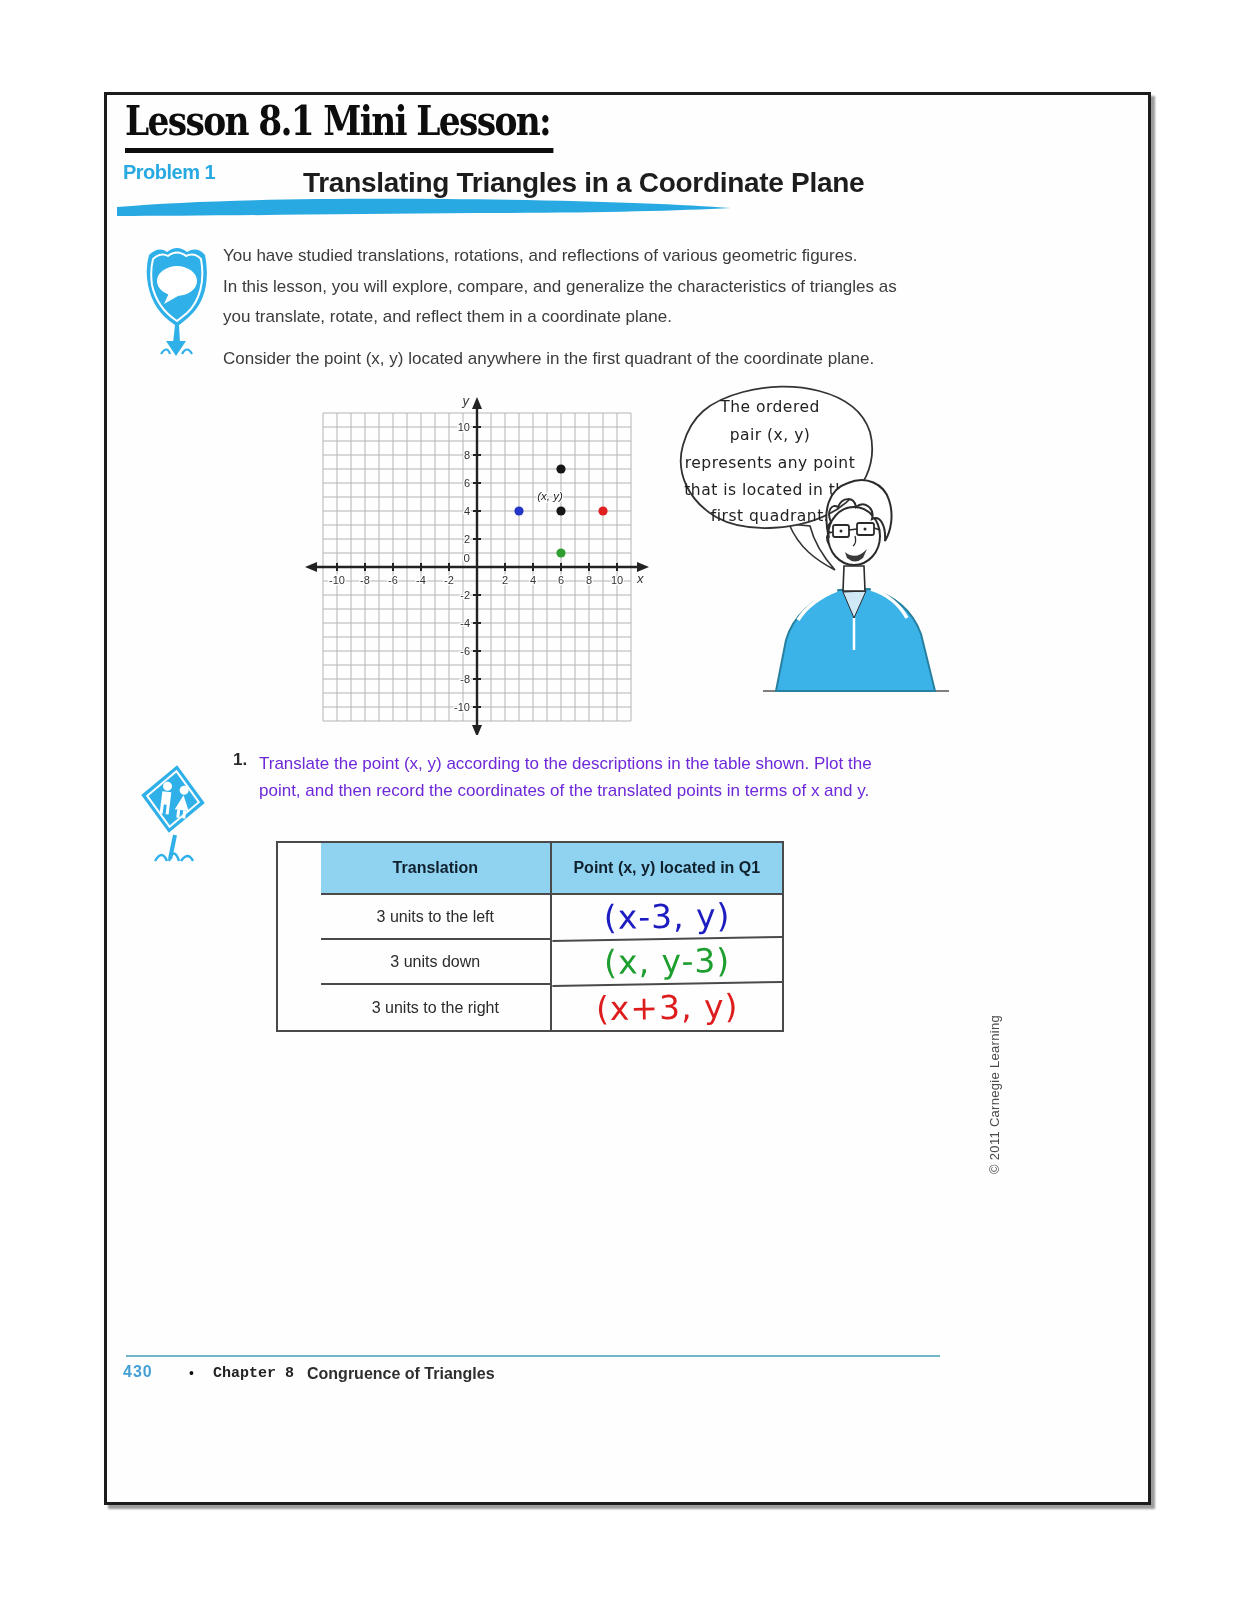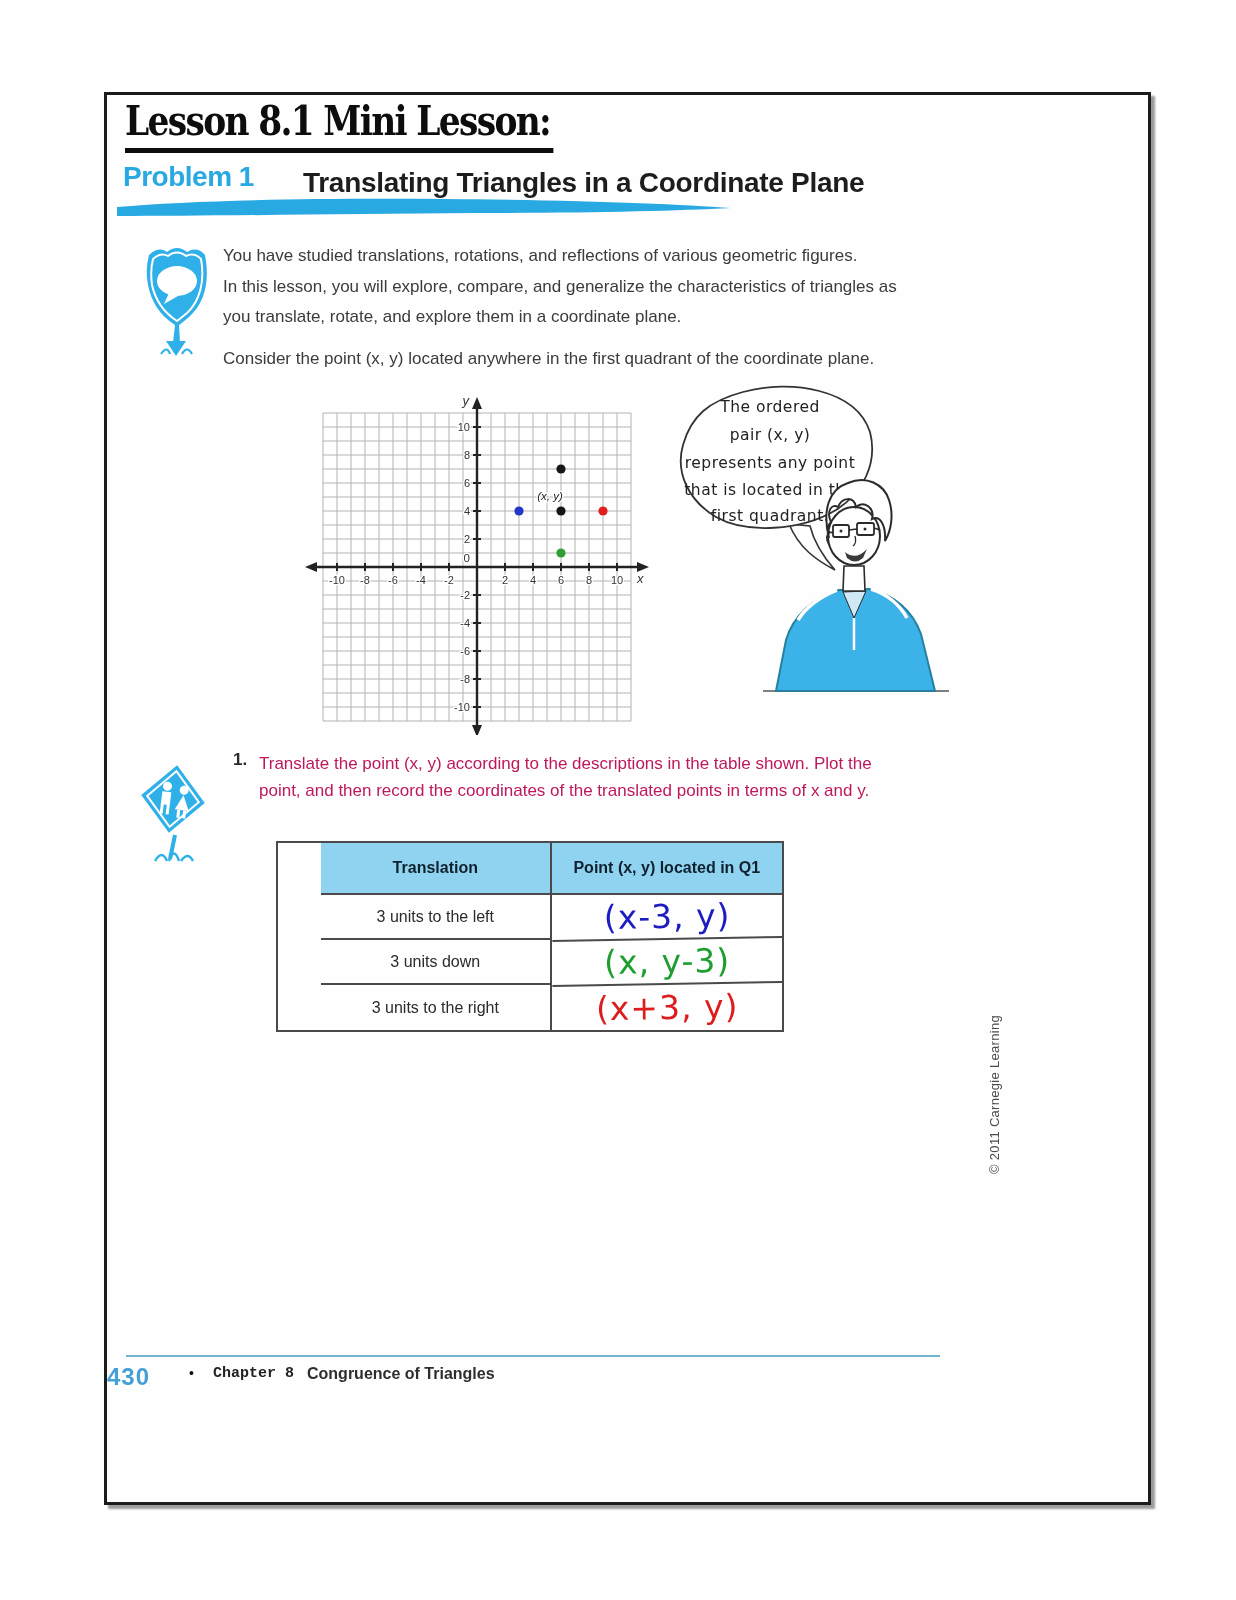--- a/index.html
+++ b/index.html
@@ -5,46 +5,46 @@
   html,body{margin:0;padding:0;background:#ffffff;}
   #canvas{position:relative;width:1236px;height:1600px;background:#ffffff;overflow:hidden;
           font-family:"Liberation Sans",sans-serif;margin-left:8px;}
   #page{position:absolute;left:96px;top:92px;width:1041px;height:1407px;background:#fffefe;
         border:3px solid #1c1c1c;box-shadow:4px 4px 2px #9c9c9c;}
   .abs{position:absolute;}
 
   .lesson-title{left:18px;top:2px;font-family:"DejaVu Serif",serif;font-weight:700;
         font-size:41px;color:#0d0d0d;letter-spacing:-2px;transform:scaleX(.84);transform-origin:left top;
         border-bottom:5px solid #0d0d0d;padding:0 4px 3px 0;white-space:nowrap;}
-  .problem-label{left:16px;top:66px;font-size:28px;font-weight:700;color:#29a9e1;letter-spacing:-.5px;}
+  .problem-label{left:16px;top:66px;font-size:20px;font-weight:700;color:#29a9e1;letter-spacing:-.5px;}
   .problem-title{left:196px;top:72px;font-size:28px;font-weight:700;color:#1d1d1d;letter-spacing:-.3px;}
 
   .intro{left:116px;top:146px;width:720px;font-size:17px;color:#3b3b3b;line-height:30.5px;}
   .intro .p2{margin-top:11px;}
 
   .q-num{left:126px;top:655px;font-size:17px;font-weight:700;color:#2b2b2b;}
-  .q-text{left:152px;top:655px;width:680px;font-size:17px;color:#be185d;line-height:27px;}
+  .q-text{left:152px;top:655px;width:680px;font-size:17px;color:#6d28d9;line-height:27px;}
 
   .tbl{left:169px;top:746px;width:504px;border:2px solid #4a4a4a;}
   .tr{display:flex;padding-left:43px;}
   .cell{box-sizing:border-box;width:252px;display:flex;align-items:center;justify-content:center;}
   .th{height:52px;background:#8fd3f1;font-size:16px;font-weight:700;color:#10212e;border-bottom:2px solid #4a4a4a;}
   .td{height:45px;font-size:16px;color:#2b2b2b;border-bottom:2px solid #4a4a4a;}
   .tr:last-child .td{border-bottom:none;}
   .cell.c1{border-right:2px solid #4a4a4a;}
   .hw{font-family:"DejaVu Sans",sans-serif;font-size:33px;font-weight:400;letter-spacing:1px;
       transform:rotate(-1deg);}
 
   .bubble-text{font-family:"DejaVu Sans",sans-serif;}
 
   .copyright{left:787px;top:992px;width:200px;text-align:center;font-size:13px;color:#4a4a4a;
       transform:rotate(-90deg);letter-spacing:.3px;}
 
   .footer-line{left:19px;top:1260px;width:814px;height:2px;background:#72b5ca;}
-  .page-num{left:0;top:1268px;font-size:24px;font-weight:700;color:#45a0d6;letter-spacing:1px;}
+  .page-num{left:16px;top:1268px;font-size:16px;font-weight:700;color:#45a0d6;letter-spacing:1px;}
   .footer-bullet{left:82px;top:1270px;font-size:14px;color:#111;}
   .footer-chapter{left:106px;top:1270px;font-size:15px;font-weight:700;color:#222;font-family:Liberation Mono, monospace;}
   .footer-chtitle{left:200px;top:1270px;font-size:16px;font-weight:600;color:#2e2e2e;}
 </style>
 </head>
 <body>
 
 <div id="canvas">
   <div id="page">
 
@@ -63,21 +63,21 @@
       <ellipse cx="38" cy="40" rx="20" ry="15" fill="#ffffff"></ellipse>
       <path d="M30,52 L25,63 L39,55 Z" fill="#ffffff"></path>
       <path d="M36,84 L34,102 L41,102 L40,84 Z" fill="#2fb0e8"></path>
       <polygon points="27,100 47,100 37,115" fill="#2fb0e8"></polygon>
       <path d="M22,113 Q28,104 31,113 M43,113 Q48,104 53,113" fill="none" stroke="#2fb0e8" stroke-width="2.2"></path>
     </svg>
 
     <div class="abs intro">
       <div>You have studied translations, rotations, and reflections of various geometric figures.</div>
       <div>In this lesson, you will explore, compare, and generalize the characteristics of triangles as</div>
-      <div>you translate, rotate, and explore them in a coordinate plane.</div>
+      <div>you translate, rotate, and reflect them in a coordinate plane.</div>
       <div class="p2">Consider the point (x, y) located anywhere in the first quadrant of the coordinate plane.</div>
     </div>
 
     <svg id="grid-svg" class="abs" style="left:197px;top:294px;" width="346" height="346" viewBox="0 0 346 346">
         <line x1="19" y1="24" x2="19" y2="332" stroke="#b4b4b4" stroke-width="1"></line>
         <line x1="19" y1="332" x2="327" y2="332" stroke="#b4b4b4" stroke-width="1"></line>
         <line x1="33" y1="24" x2="33" y2="332" stroke="#b4b4b4" stroke-width="1"></line>
         <line x1="19" y1="318" x2="327" y2="318" stroke="#b4b4b4" stroke-width="1"></line>
         <line x1="47" y1="24" x2="47" y2="332" stroke="#b4b4b4" stroke-width="1"></line>
         <line x1="19" y1="304" x2="327" y2="304" stroke="#b4b4b4" stroke-width="1"></line>

